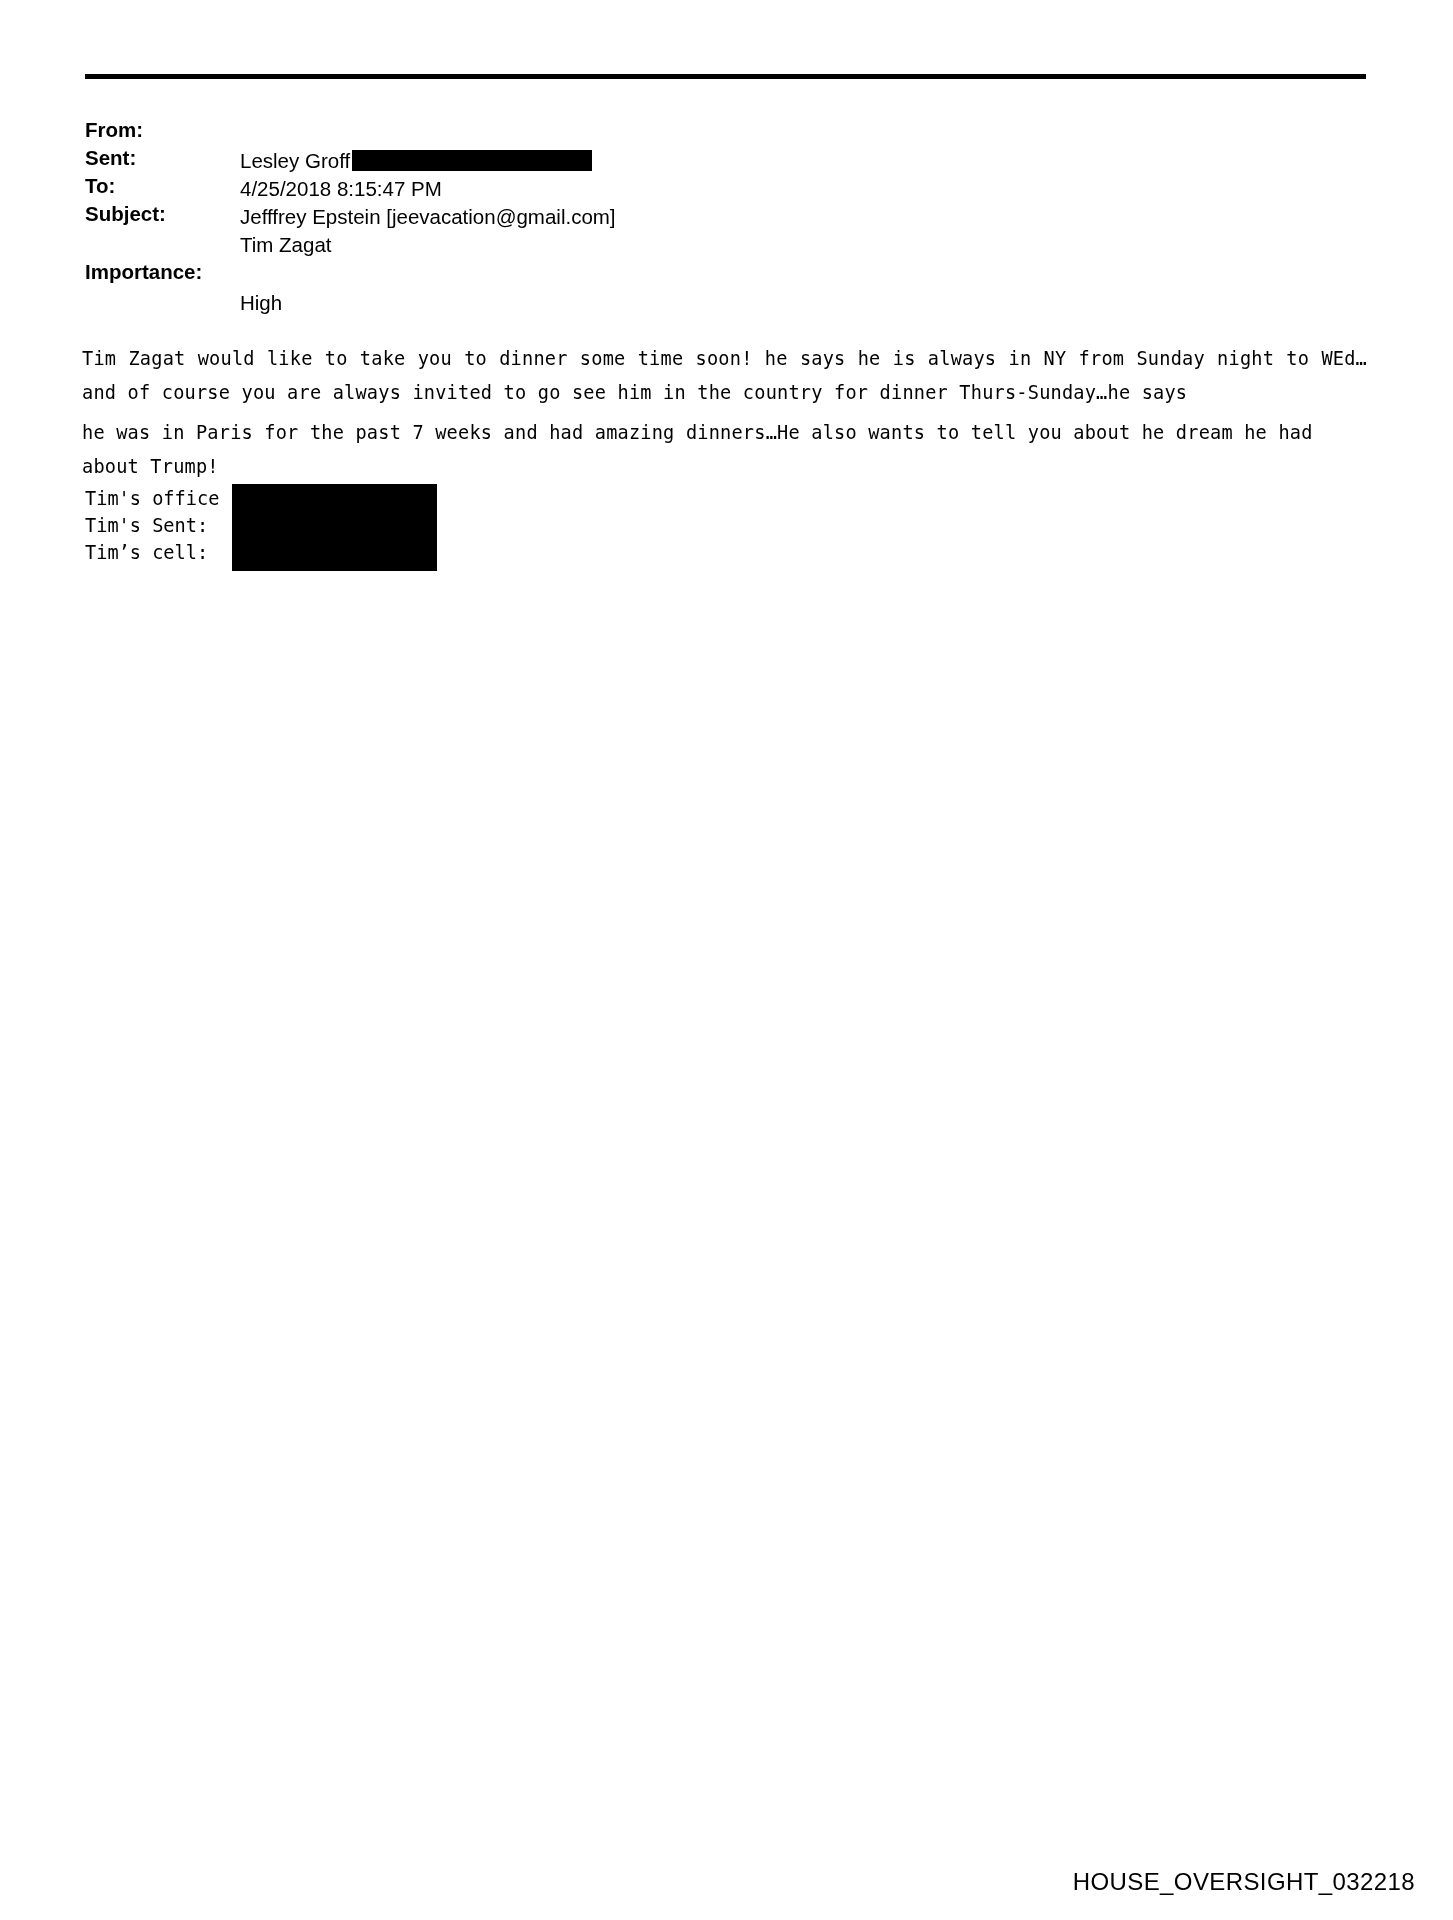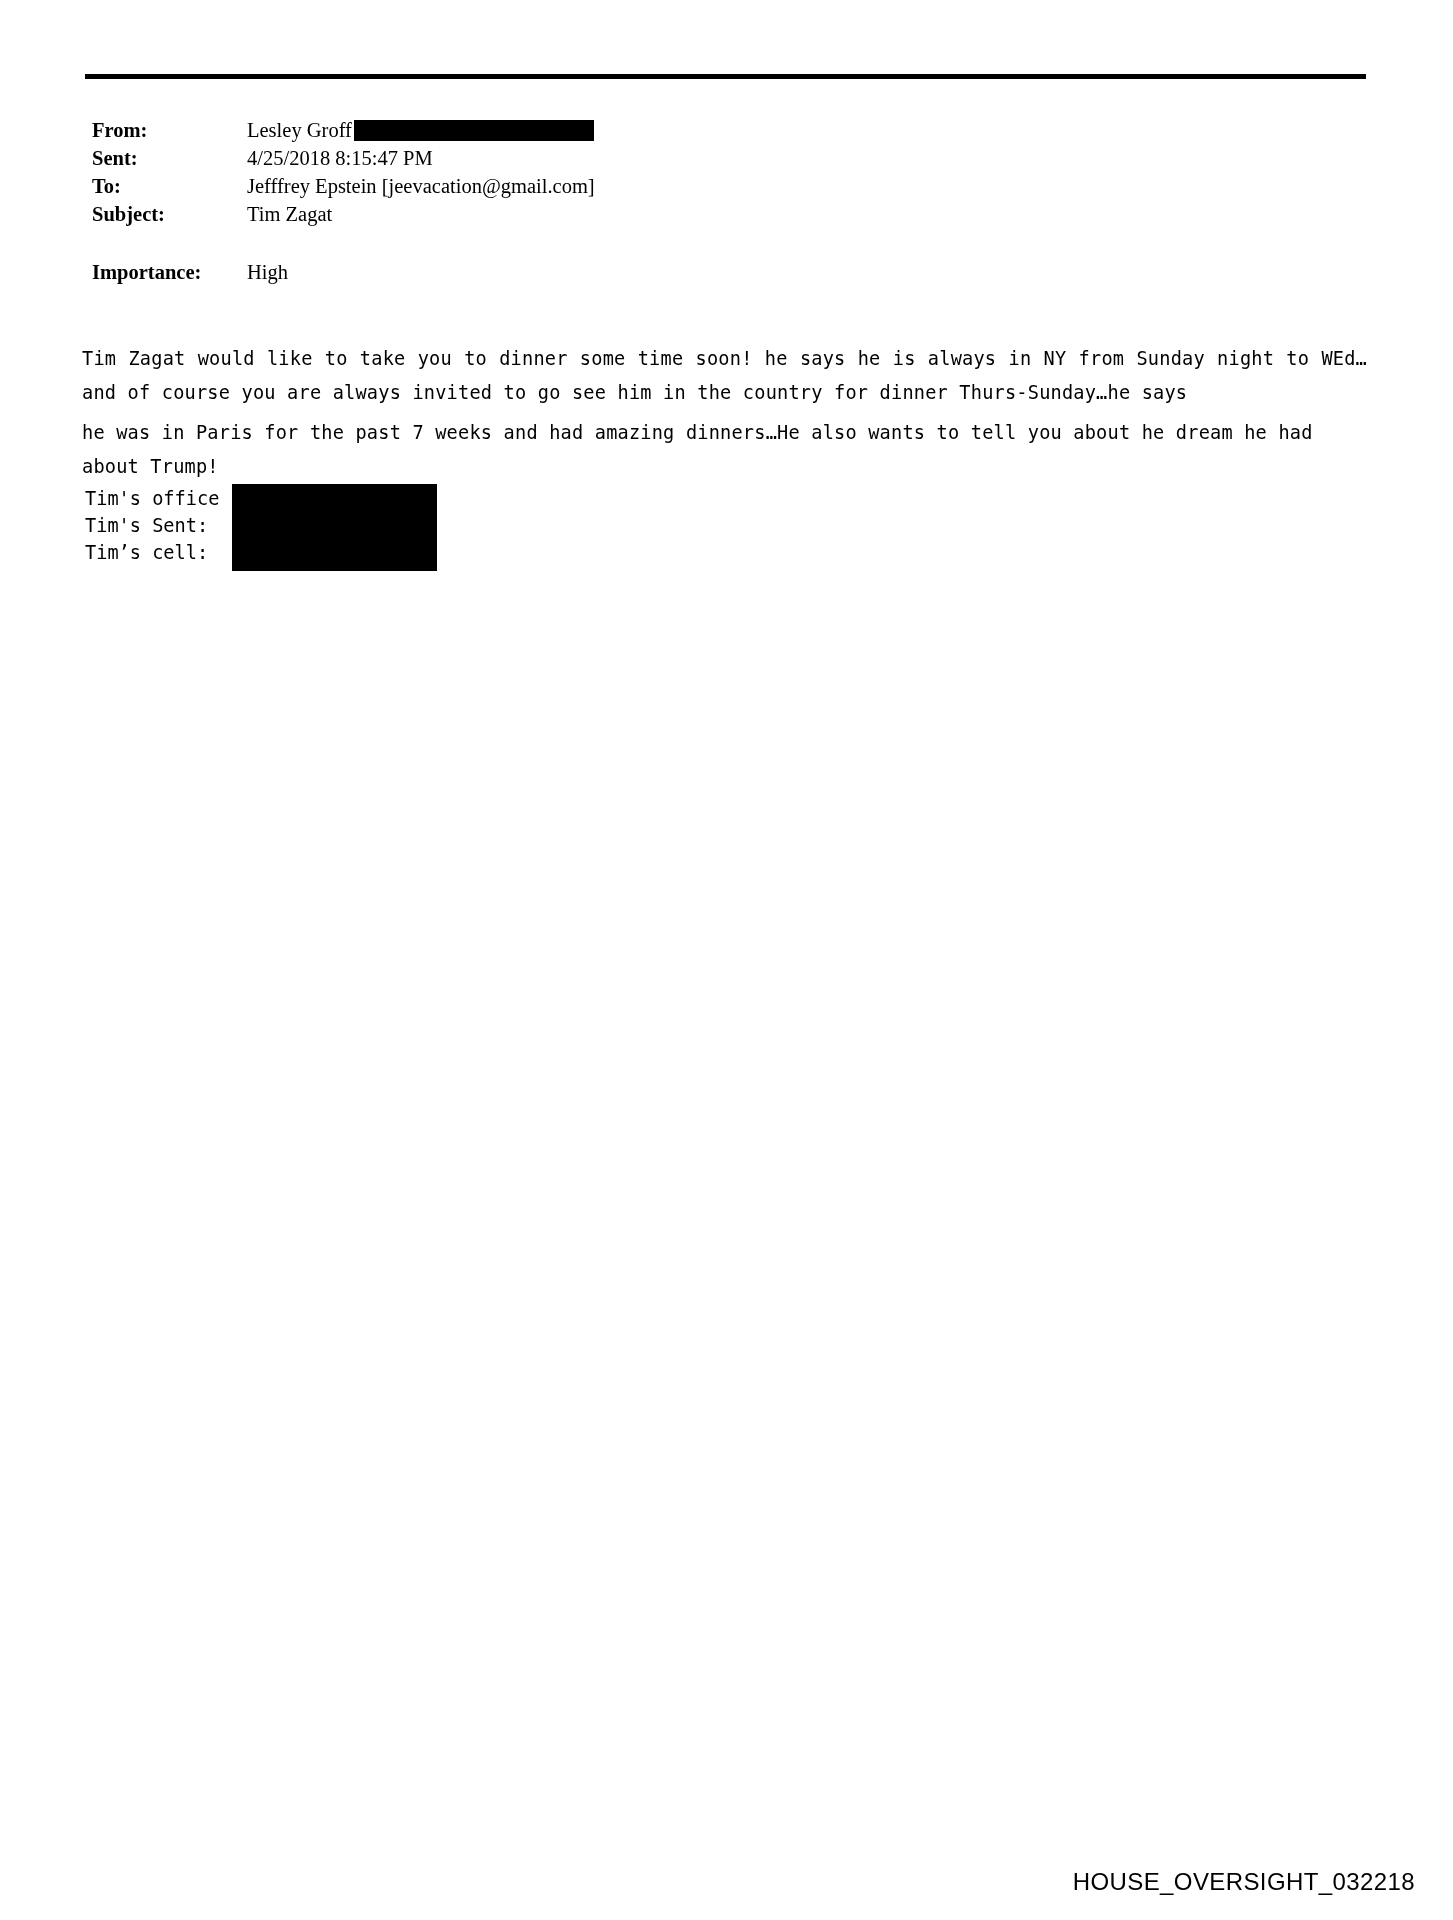--- a/index.html
+++ b/index.html
@@ -24,41 +24,41 @@
   .top-rule {
     position: absolute;
     left: 85px;
     top: 74px;
     width: 1281px;
     height: 5px;
     background: #000000;
   }
   .headers {
     position: absolute;
-    left: 92px;
+    left: 85px;
     top: 116px;
     width: 1200px;
-    font-family: Liberation Serif, serif;
   }
   .hdr-row {
     display: flex;
     align-items: flex-start;
     line-height: 28px;
     height: 28px;
     font-size: 20.5px;
   }
   .hdr-label {
     width: 155px;
     font-weight: bold;
     flex: 0 0 155px;
     white-space: nowrap;
   }
   .hdr-value {
     position: relative;
     white-space: nowrap;
+    margin-top: 31px;
   }
   .hdr-spacer {
     height: 30px;
   }
   .redaction {
     display: inline-block;
     background: #000000;
     vertical-align: middle;
   }
   .redact-from {

